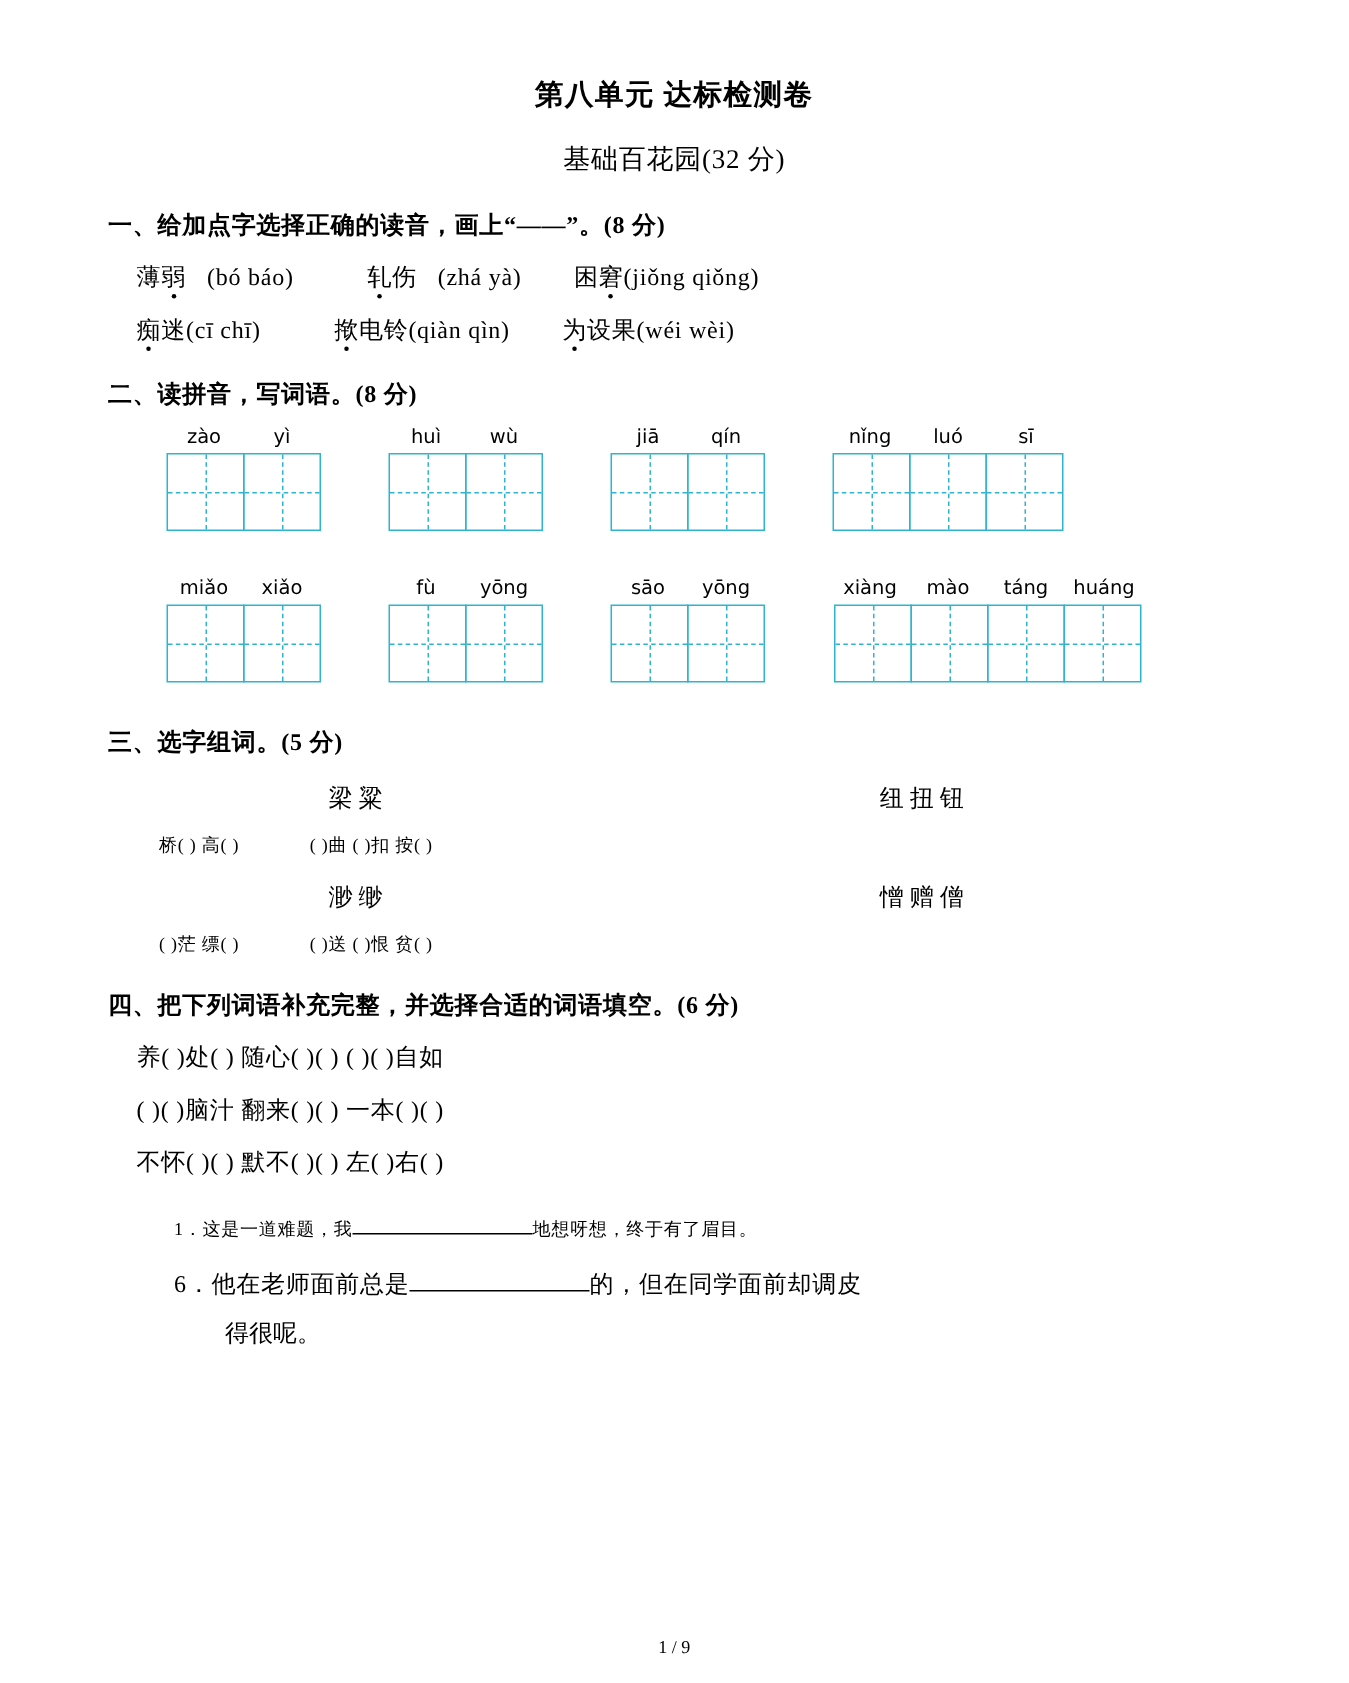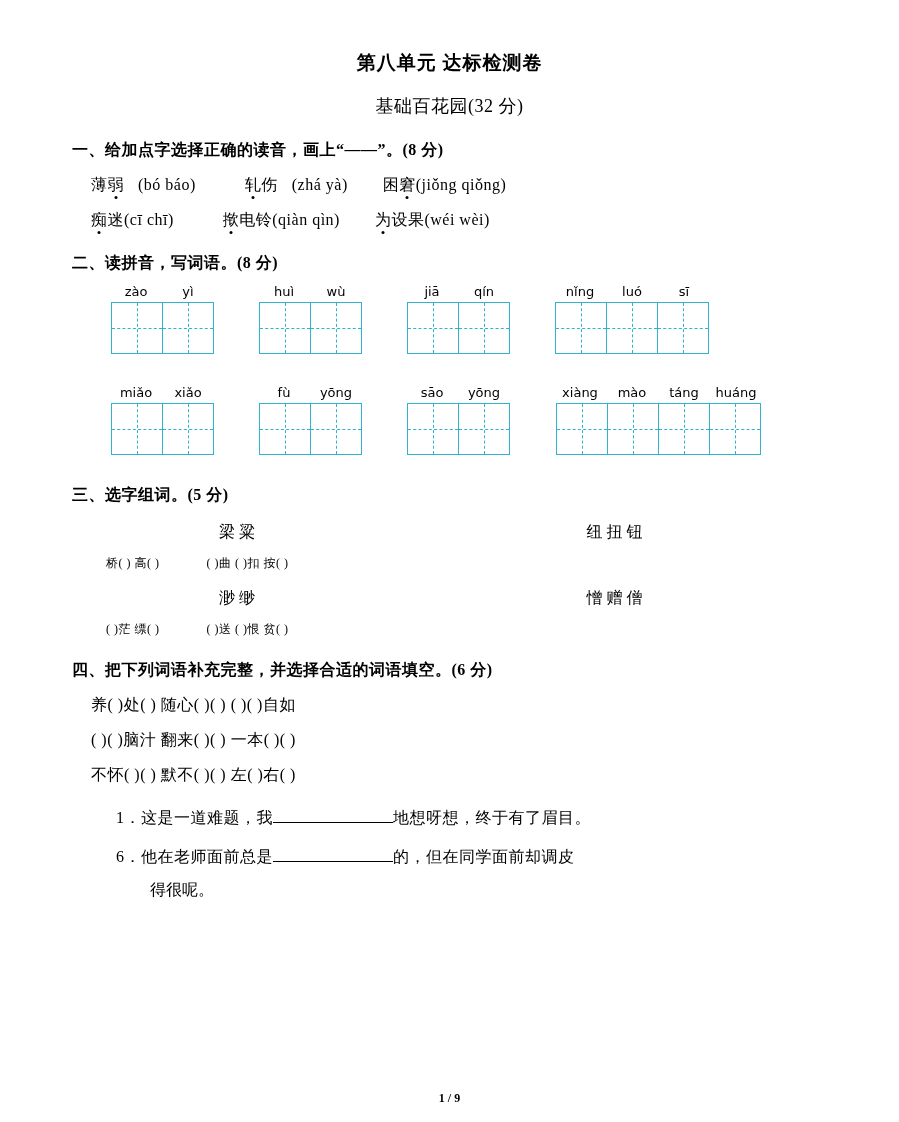--- a/index.html
+++ b/index.html
@@ -89,21 +89,21 @@
   }
   .choice-row .left{width:330px;text-align:center;}
   .choice-row .right{flex:1;text-align:center;}
   .fill-row{
     font-size:12px;
     margin-top:12px;
     margin-left:34px;
     letter-spacing:0.5px;
   }
   .sent{
-    font-size:16px;
+    font-size:12px;
     margin-top:20px;
     margin-left:44px;
     letter-spacing:0.5px;
   }
   .sent2{
     font-size:16px;
     margin-top:16px;
     margin-left:44px;
     letter-spacing:0.5px;
   }
@@ -112,21 +112,21 @@
     display:inline-block;
     border-bottom:1px solid #000;
     width:120px;
     height:16px;
   }
   .footer{
     position:absolute;
     bottom:16px;left:0;right:0;
     text-align:center;
     font-size:12px;
-    font-weight:bold;
+    font-weight:normal;
     font-family:"Liberation Serif",serif;
   }
   .sp{display:inline-block;width:26px;}
   .sp-s{display:inline-block;width:14px;}
   .sp-l{display:inline-block;width:40px;}
 </style>
 </head>
 <body>
 
 <div class="page">

